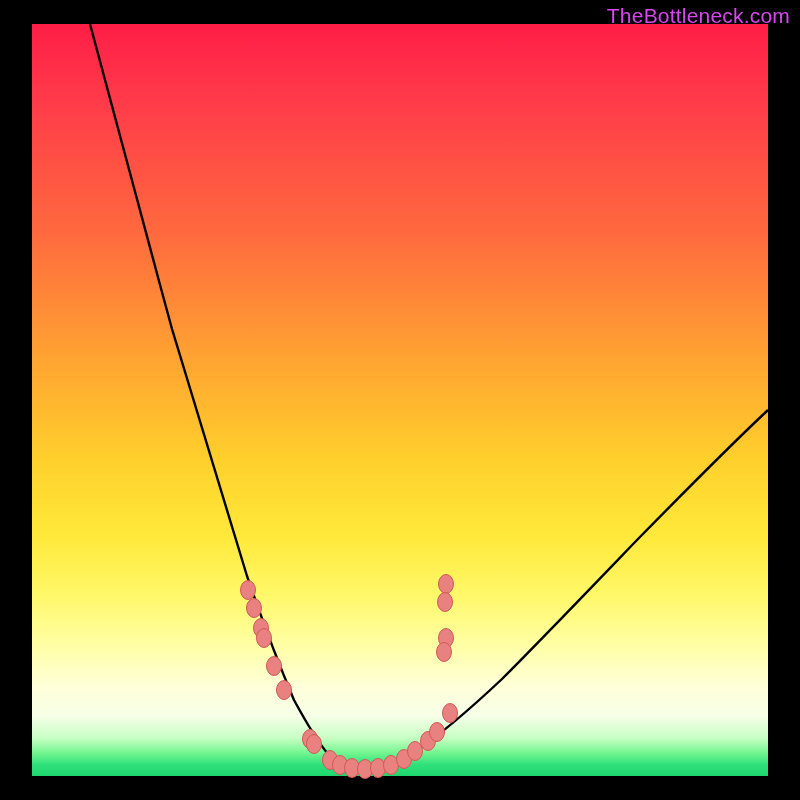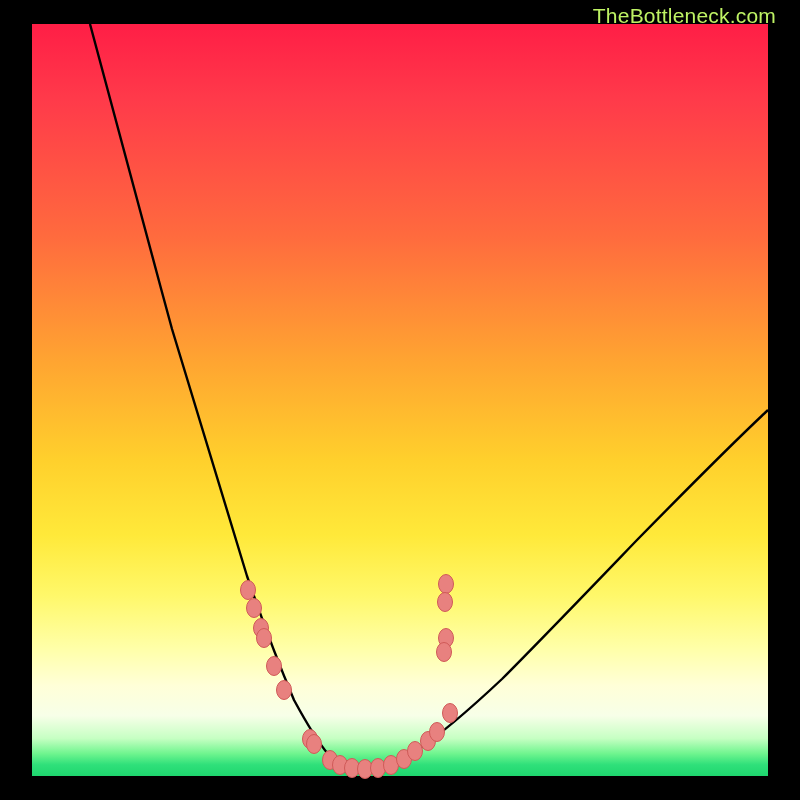--- a/index.html
+++ b/index.html
@@ -38,22 +38,22 @@
       #f7ffe8 92%,
       #c6ffc3 95%,
       #70f58f 97%,
       #2fe07a 98.5%,
       #1ed66e 100%
     );
   }
   .watermark {
     position: absolute;
     top: 4px;
-    right: 24px;
-    color: #bef264;
+    right: 10px;
+    color: #d946ef;
     font-size: 21px;
     letter-spacing: 0.2px;
     font-weight: 400;
     user-select: none;
   }
   svg.curve {
     position: absolute;
     left: 0;
     top: 0;
     width: 736px;

